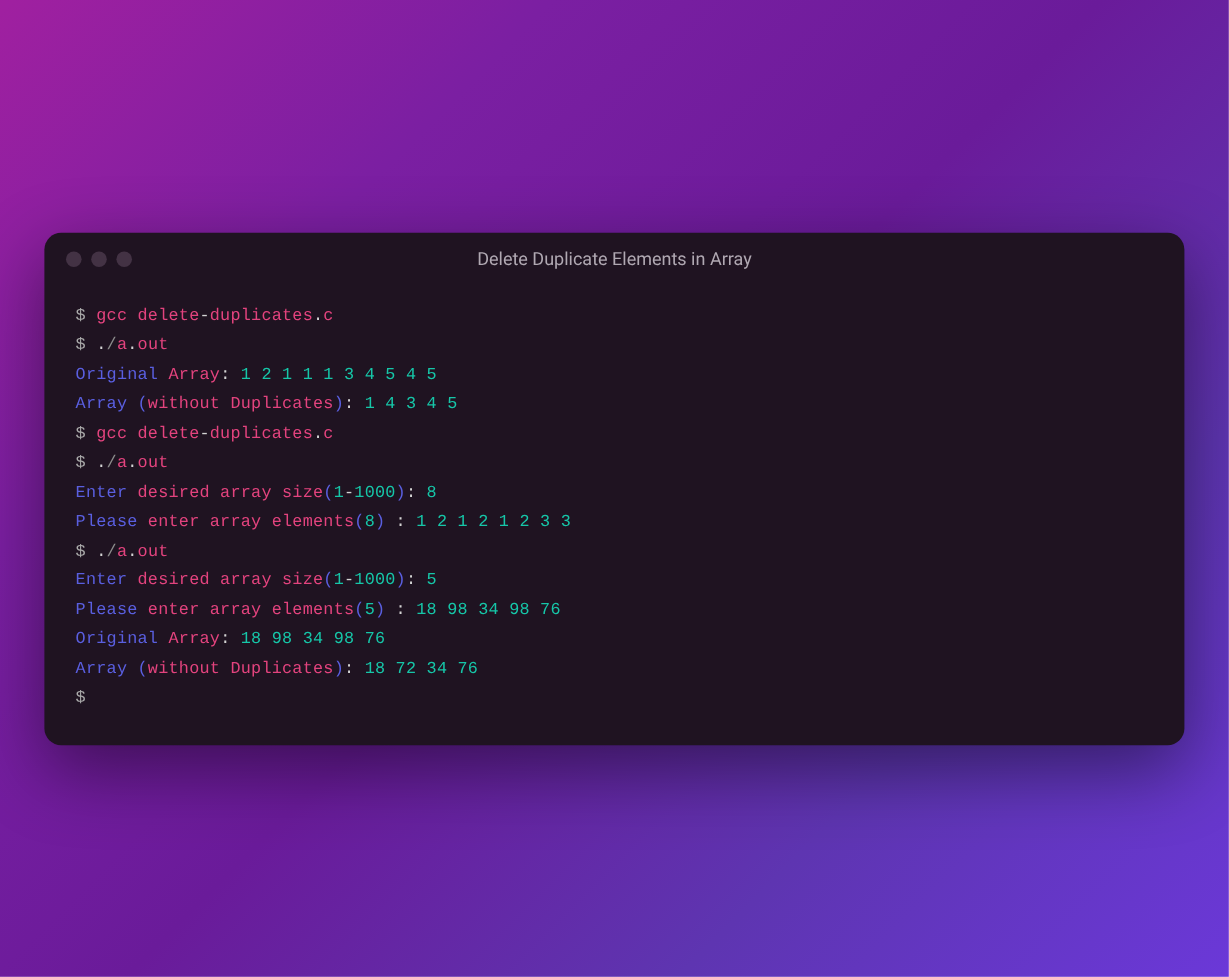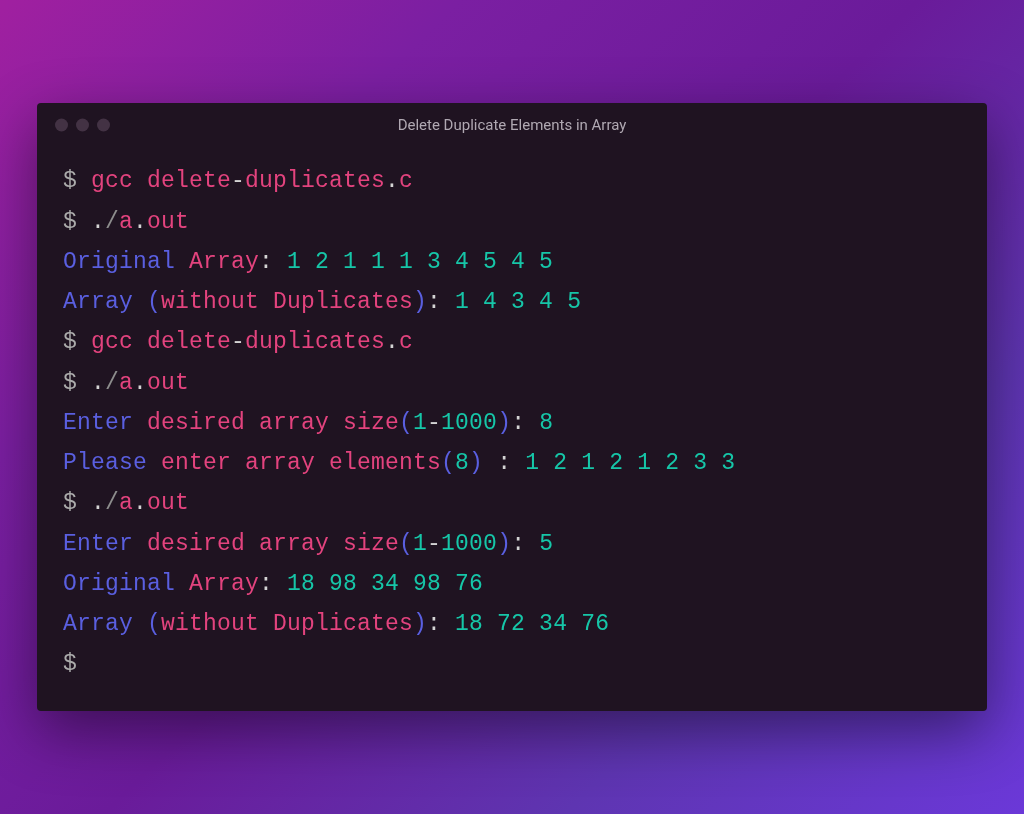--- a/index.html
+++ b/index.html
@@ -11,21 +11,21 @@
   body {
     background: linear-gradient(135deg, #a020a0 0%, #7b1fa2 25%, #6a1b9a 50%, #5e35b1 75%, #6b38d8 100%);
     display: flex;
     align-items: center;
     justify-content: center;
     font-family: "SF Mono", "Menlo", "Consolas", "Courier New", monospace;
   }
   .terminal-window {
     width: 950px;
     background: #1f1321;
-    border-radius: 4px;
+    border-radius: 14px;
     box-shadow: 0 20px 60px rgba(0,0,0,0.45);
     overflow: hidden;
   }
   .titlebar {
     height: 44px;
     display: flex;
     align-items: center;
     position: relative;
     padding: 0 16px;
   }
@@ -48,21 +48,21 @@
     text-align: center;
     color: #b0a8b2;
     font-size: 15px;
     font-family: -apple-system, BlinkMacSystemFont, "Segoe UI", Roboto, sans-serif;
     font-weight: 400;
   }
   .terminal-body {
     padding: 14px 26px 26px 26px;
   }
   .line {
-    font-size: 23px;
+    font-size: 14px;
     line-height: 1.75;
     white-space: pre;
     letter-spacing: 0.2px;
   }
   .t-prompt  { color: #ababab; }
   .t-magenta { color: #e3437e; }
   .t-blue    { color: #5a5fe0; }
   .t-teal    { color: #16c6a8; }
   .t-dim     { color: #8d8d8d; }
   .t-op      { color: #d4d4d4; }
@@ -83,17 +83,18 @@
       <div class="line"><span class="t-prompt">$ </span><span class="t-magenta">gcc delete</span><span class="t-op">-</span><span class="t-magenta">duplicates</span><span class="t-op">.</span><span class="t-magenta">c</span></div>
       <div class="line"><span class="t-prompt">$ </span><span class="t-op">.</span><span class="t-dim">/</span><span class="t-magenta">a</span><span class="t-op">.</span><span class="t-magenta">out</span></div>
       <div class="line"><span class="t-blue">Original </span><span class="t-magenta">Array</span><span class="t-op">: </span><span class="t-teal">1 2 1 1 1 3 4 5 4 5</span></div>
       <div class="line"><span class="t-blue">Array (</span><span class="t-magenta">without Duplicates</span><span class="t-blue">)</span><span class="t-op">: </span><span class="t-teal">1 4 3 4 5</span></div>
       <div class="line"><span class="t-prompt">$ </span><span class="t-magenta">gcc delete</span><span class="t-op">-</span><span class="t-magenta">duplicates</span><span class="t-op">.</span><span class="t-magenta">c</span></div>
       <div class="line"><span class="t-prompt">$ </span><span class="t-op">.</span><span class="t-dim">/</span><span class="t-magenta">a</span><span class="t-op">.</span><span class="t-magenta">out</span></div>
       <div class="line"><span class="t-blue">Enter </span><span class="t-magenta">desired array size</span><span class="t-blue">(</span><span class="t-teal">1</span><span class="t-op">-</span><span class="t-teal">1000</span><span class="t-blue">)</span><span class="t-op">: </span><span class="t-teal">8</span></div>
       <div class="line"><span class="t-blue">Please </span><span class="t-magenta">enter array elements</span><span class="t-blue">(</span><span class="t-teal">8</span><span class="t-blue">) </span><span class="t-op">: </span><span class="t-teal">1 2 1 2 1 2 3 3</span></div>
       <div class="line"><span class="t-prompt">$ </span><span class="t-op">.</span><span class="t-dim">/</span><span class="t-magenta">a</span><span class="t-op">.</span><span class="t-magenta">out</span></div>
       <div class="line"><span class="t-blue">Enter </span><span class="t-magenta">desired array size</span><span class="t-blue">(</span><span class="t-teal">1</span><span class="t-op">-</span><span class="t-teal">1000</span><span class="t-blue">)</span><span class="t-op">: </span><span class="t-teal">5</span></div>
+      <div class="line"><span class="t-blue">Please </span><span class="t-magenta">enter array elements</span><span class="t-blue">(</span><span class="t-teal">5</span><span class="t-blue">) </span><span class="t-op">: </span><span class="t-teal">18 98 34 98 76</span></div>
       <div class="line"><span class="t-blue">Original </span><span class="t-magenta">Array</span><span class="t-op">: </span><span class="t-teal">18 98 34 98 76</span></div>
       <div class="line"><span class="t-blue">Array (</span><span class="t-magenta">without Duplicates</span><span class="t-blue">)</span><span class="t-op">: </span><span class="t-teal">18 72 34 76</span></div>
       <div class="line"><span class="t-prompt">$ </span></div>
     </div>
 </div>
 
 </body></html>

